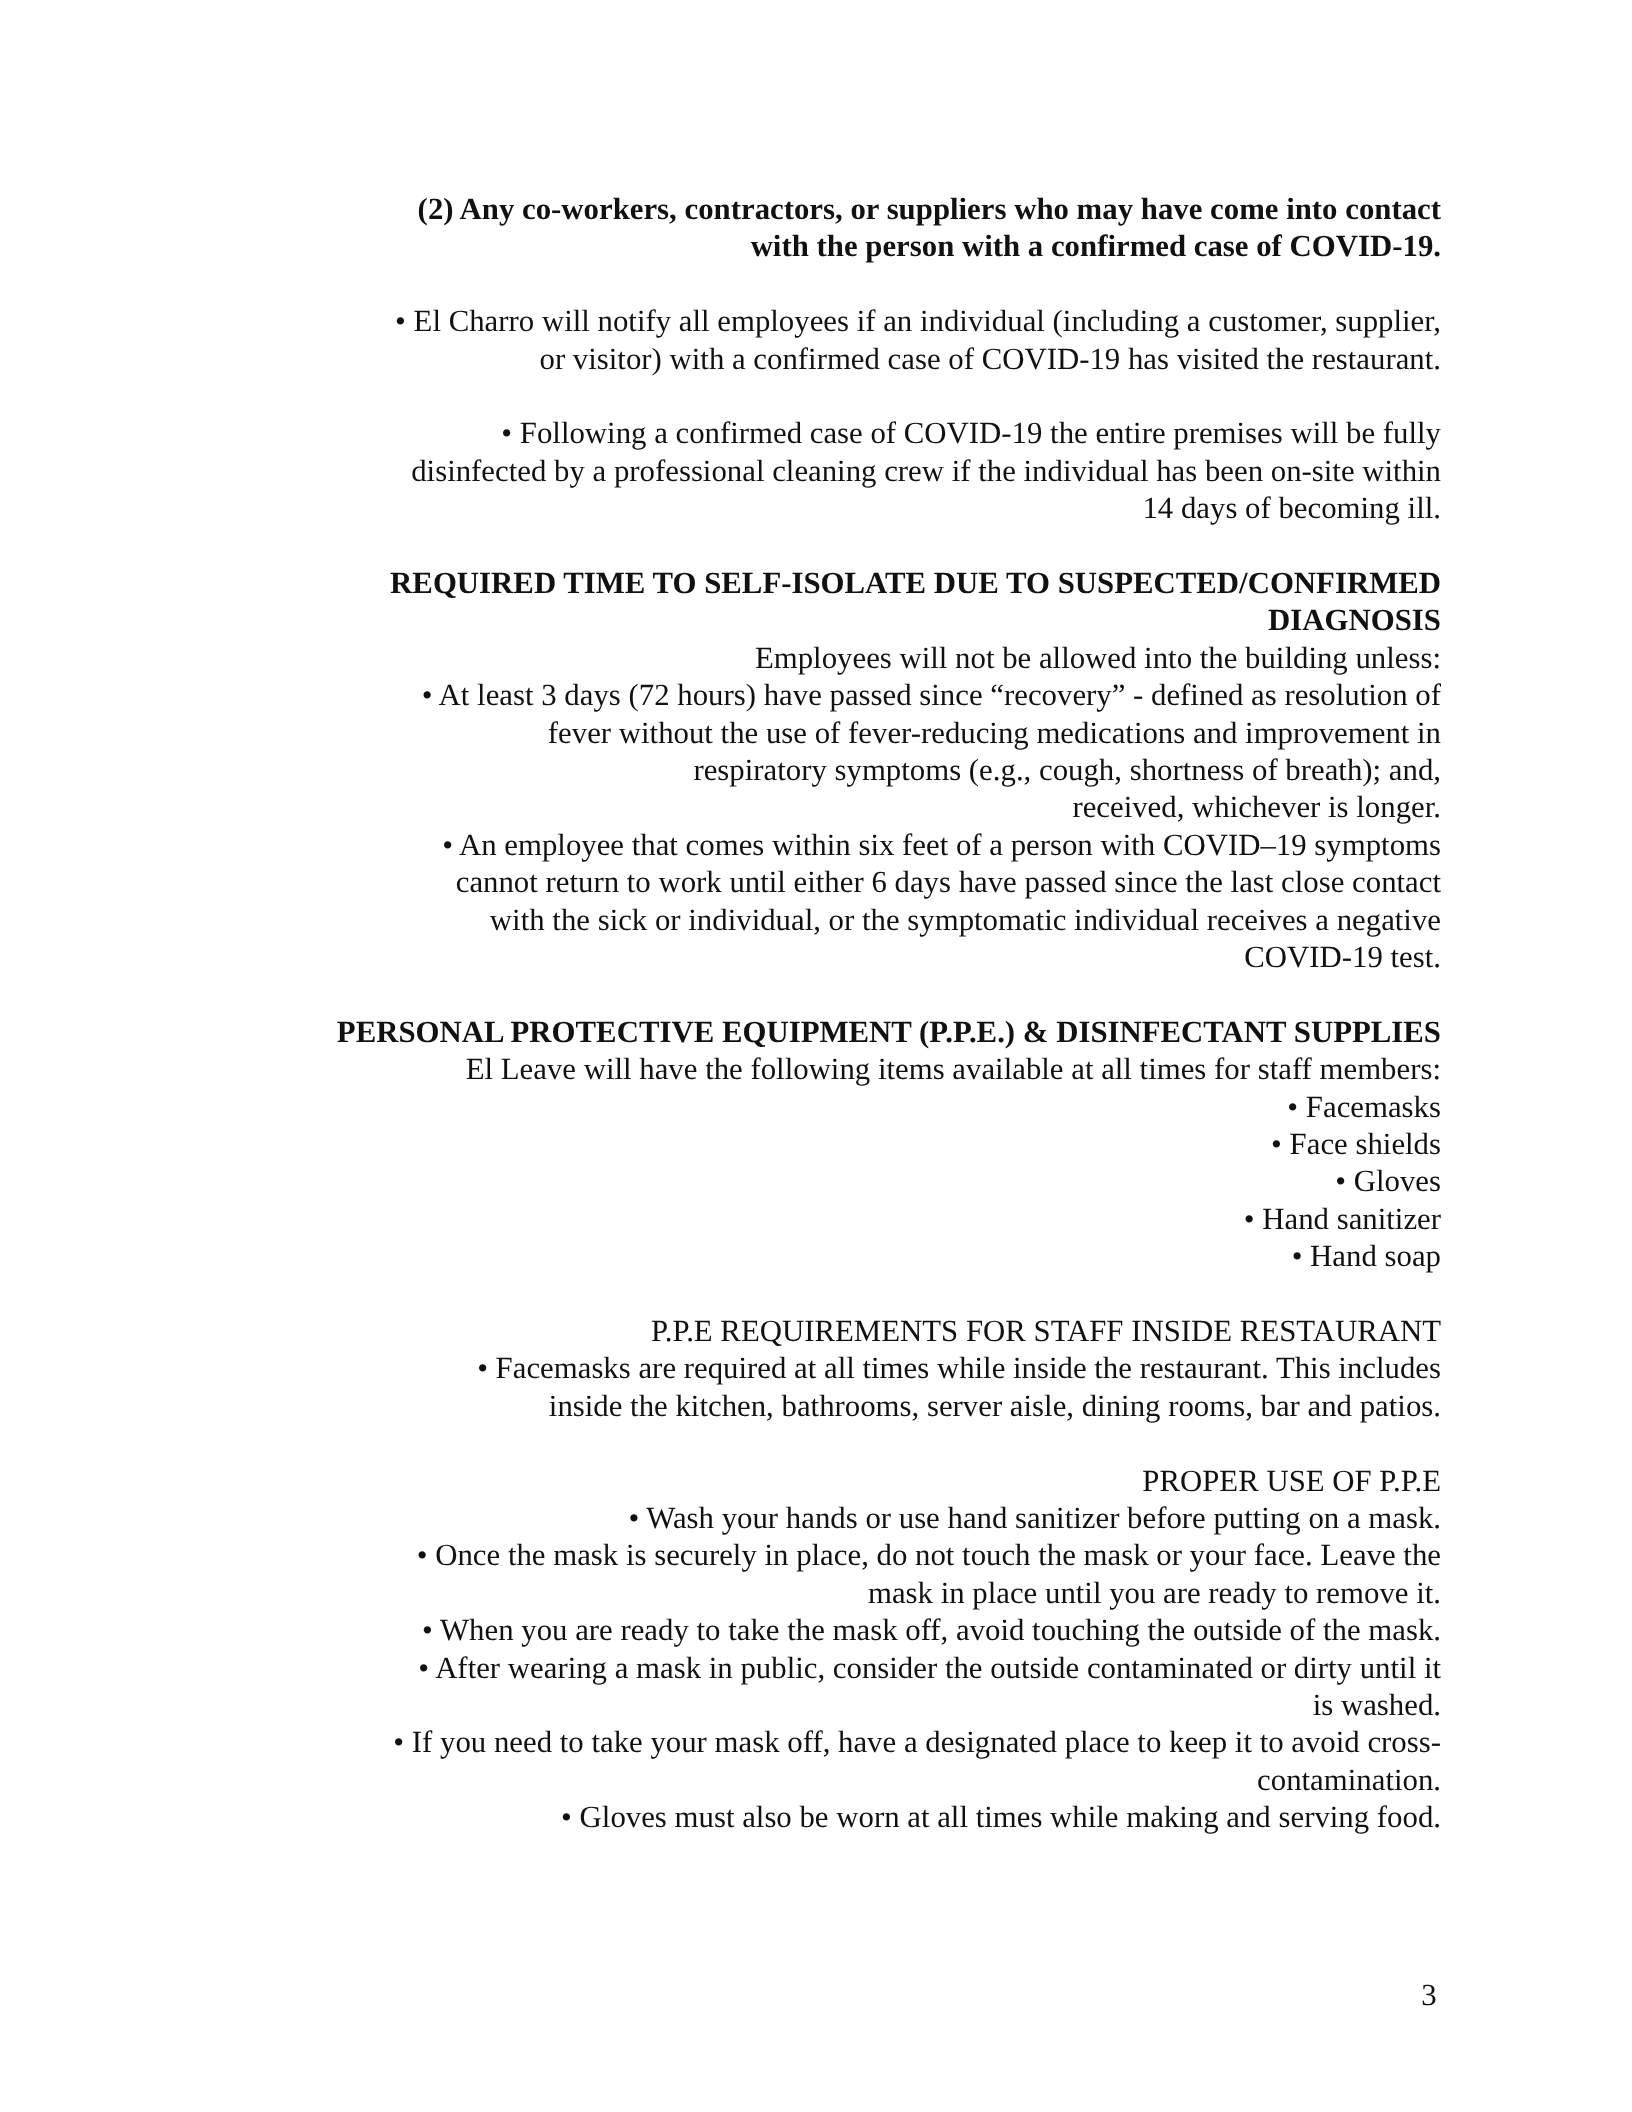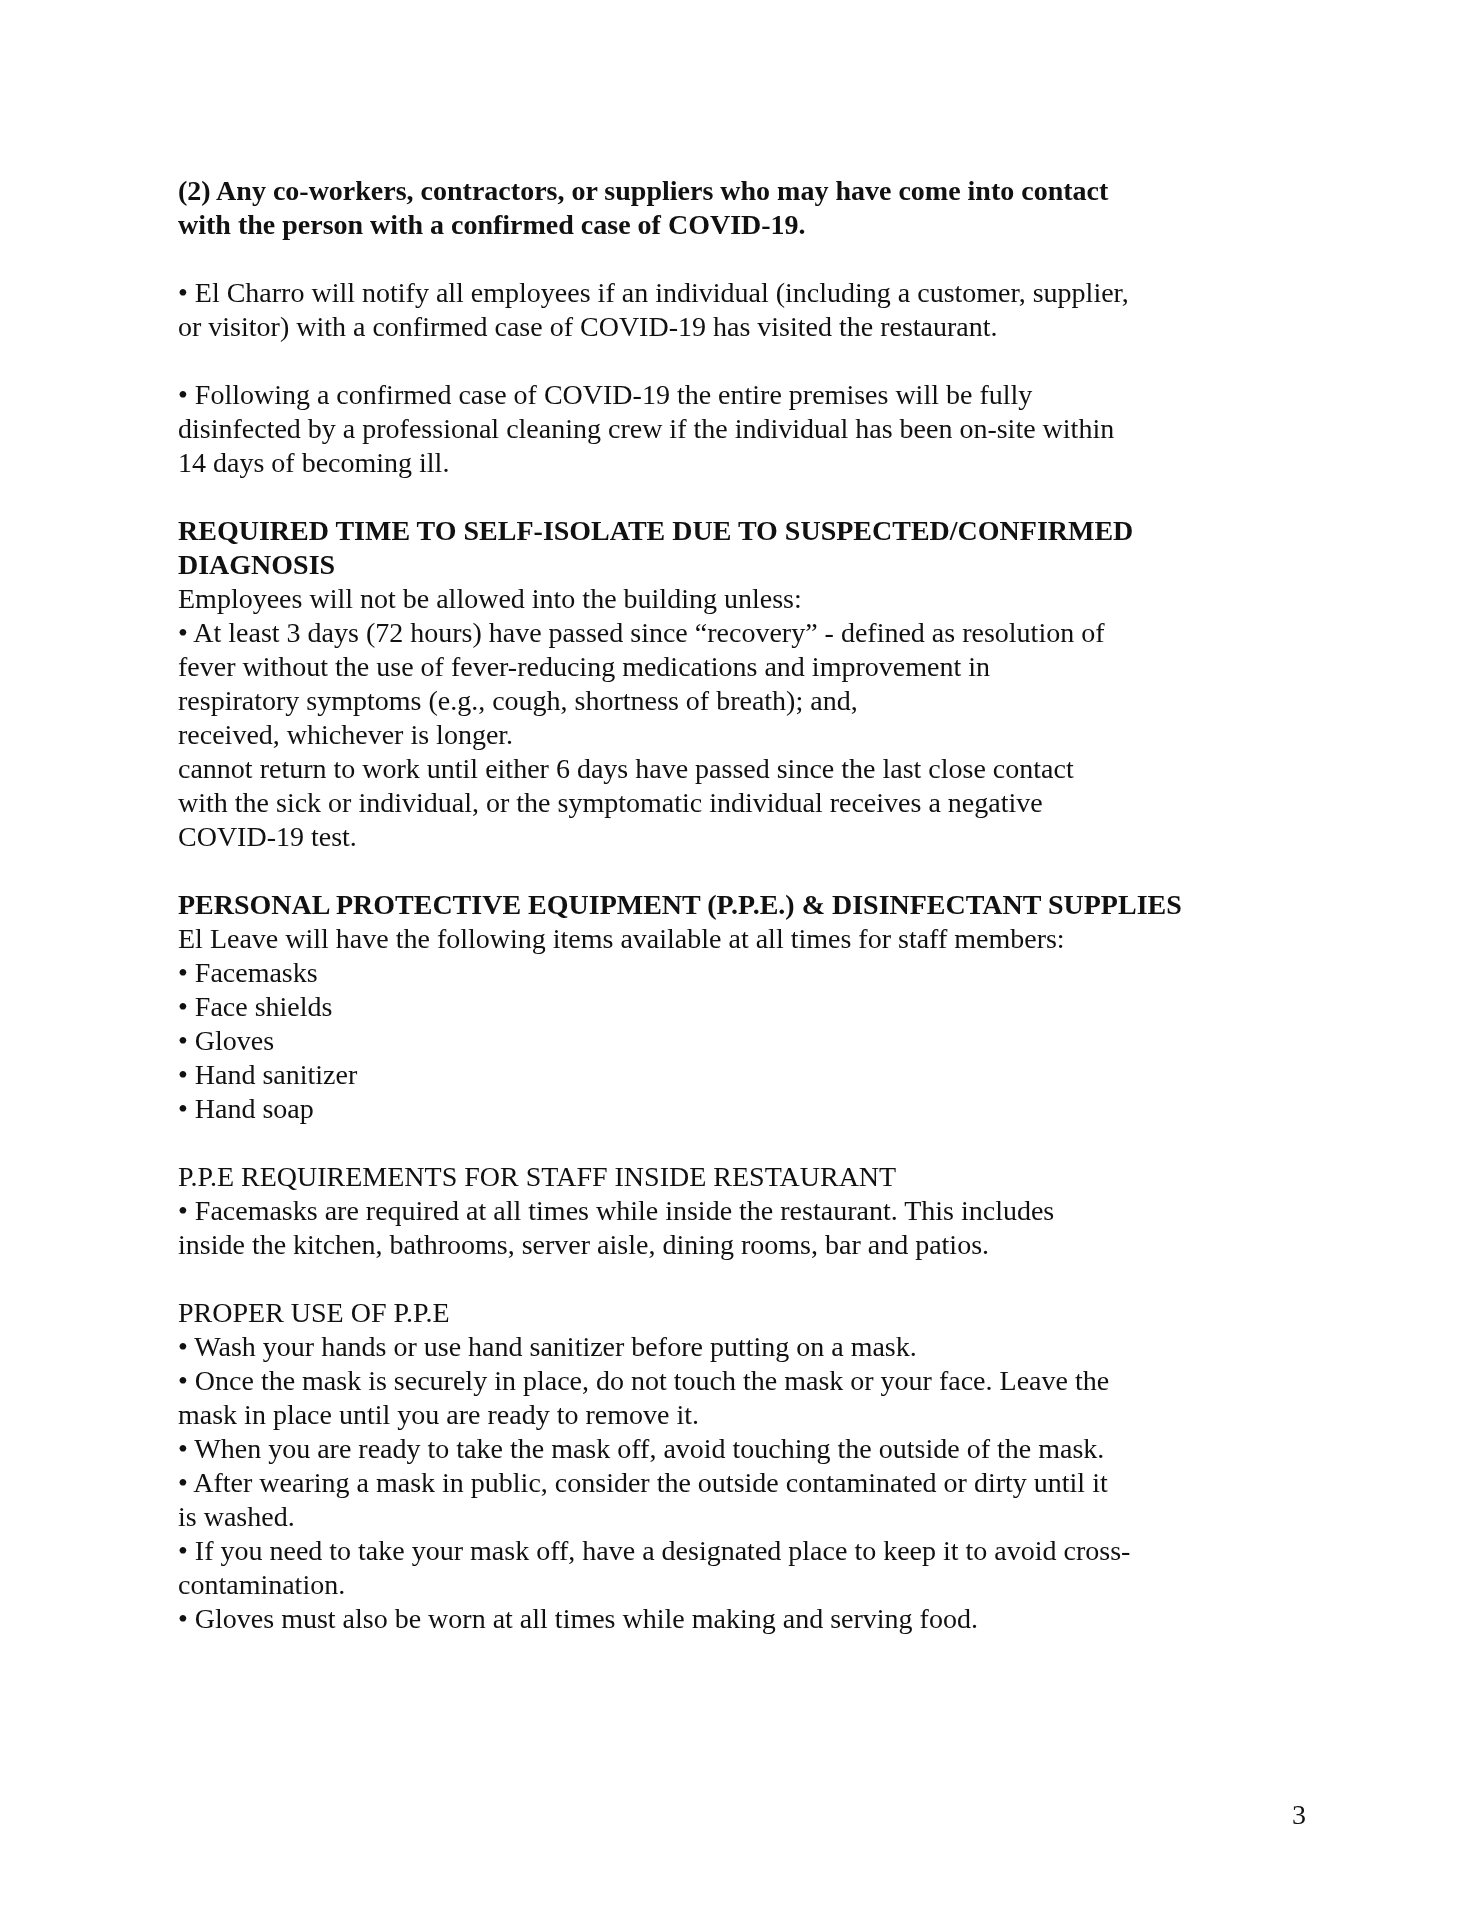--- a/index.html
+++ b/index.html
@@ -10,20 +10,21 @@
   .page {
     position: relative;
     width: 1484px;
     height: 1920px;
     background: #ffffff;
     color: #111111;
     font-family: "Liberation Serif", "DejaVu Serif", serif;
     font-size: 28px;
     line-height: 34px;
     overflow: hidden;
+    text-align: right;
   }
   .content {
     position: absolute;
     left: 178px;
     top: 174px;
     width: 1132px;
   }
   .block { margin: 0; padding: 0; }
   .block.heading { font-weight: bold; }
   .block.spacer { height: 34px; }
@@ -61,20 +62,21 @@
       <div class="block heading">
         <div class="line">REQUIRED TIME TO SELF-ISOLATE DUE TO SUSPECTED/CONFIRMED</div>
         <div class="line">DIAGNOSIS</div>
       </div>
       <div class="block paragraph">
         <div class="line">Employees will not be allowed into the building unless:</div>
         <div class="line">• At least 3 days (72 hours) have passed since “recovery” - defined as resolution of</div>
         <div class="line">fever without the use of fever-reducing medications and improvement in</div>
         <div class="line">respiratory symptoms (e.g., cough, shortness of breath); and,</div>
         <div class="line">received, whichever is longer.</div>
+        <div class="line">• An employee that comes within six feet of a person with COVID–19 symptoms</div>
         <div class="line">cannot return to work until either 6 days have passed since the last close contact</div>
         <div class="line">with the sick or individual, or the symptomatic individual receives a negative</div>
         <div class="line">COVID-19 test.</div>
       </div>
       <div class="block spacer"></div>
       <div class="block heading">
         <div class="line">PERSONAL PROTECTIVE EQUIPMENT (P.P.E.) &amp; DISINFECTANT SUPPLIES</div>
       </div>
       <div class="block paragraph">
         <div class="line">El Leave will have the following items available at all times for staff members:</div>

